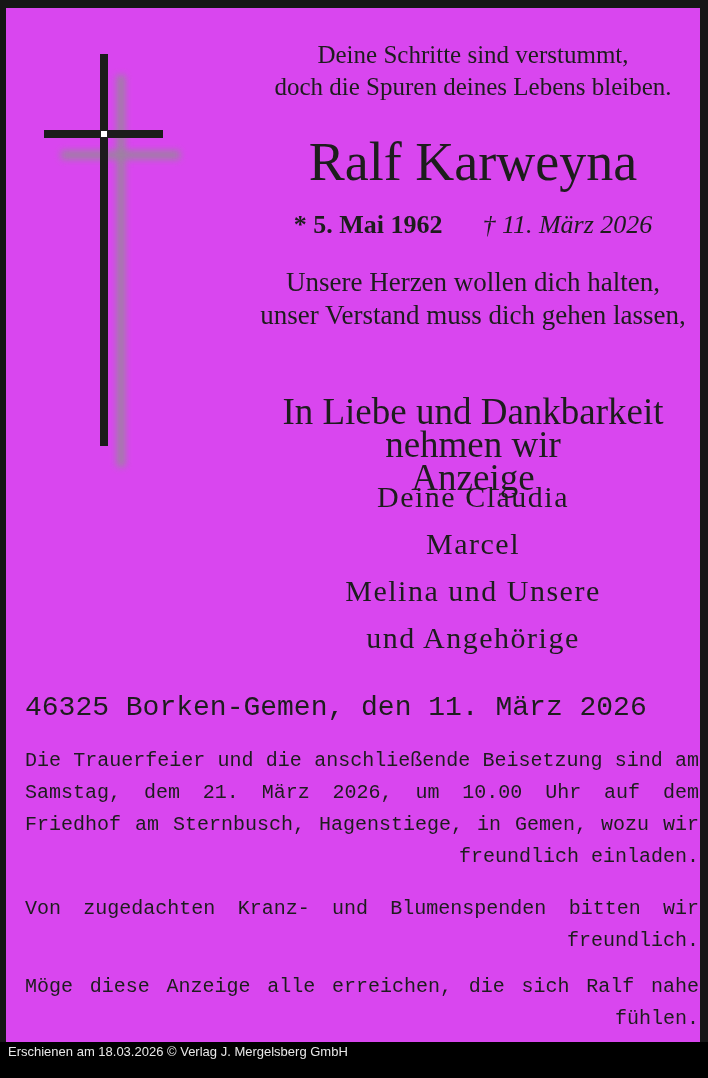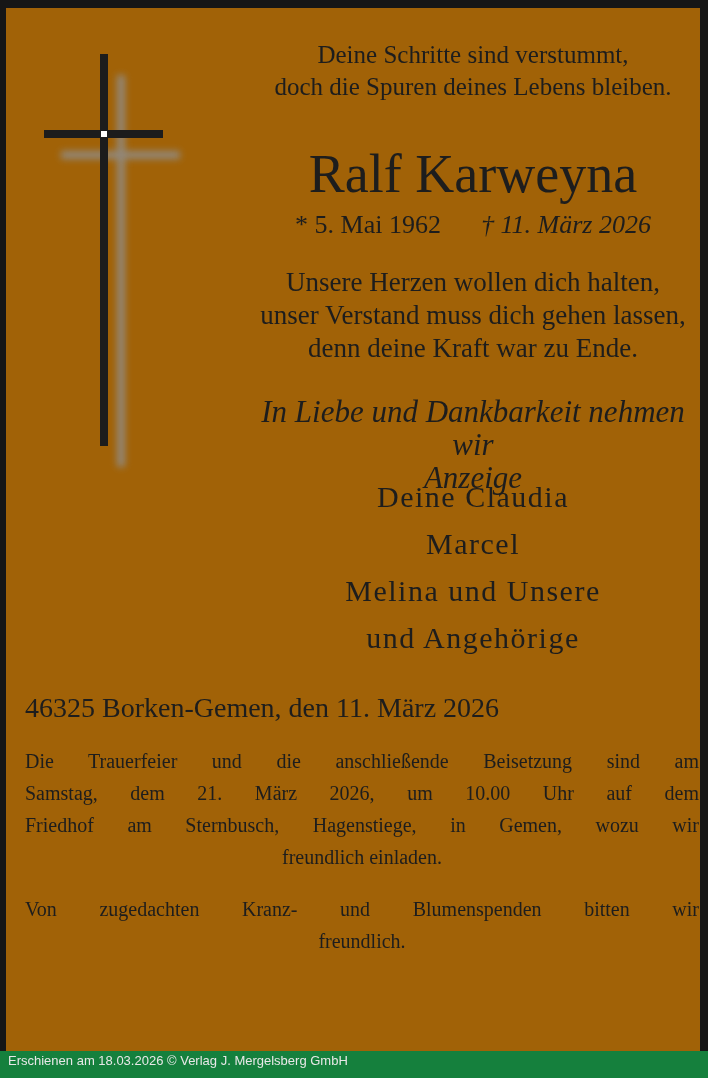--- a/index.html
+++ b/index.html
@@ -8,21 +8,21 @@
     background: #161616;
     position: relative;
     overflow: hidden;
     font-family: "Liberation Serif", serif;
     color: #1d1d1d;
   }
   
   .card {
     position: absolute;
     left: 6px; top: 8px; right: 8px; bottom: 20px;
-    background: #a16207;
+    background: #d946ef;
   }
 
   
   .cross {
     position: absolute;
     left: 38px; top: 46px;
     width: 170px; height: 445px;
   }
   .cross-layer { position: absolute; inset: 0; }
   .cross-shadow {
@@ -37,43 +37,43 @@
   .cross-main .bar { background: #1c1c1c; }
   .cross-gap {
     position: absolute;
     left: 57px; top: 77px; width: 6px; height: 6px;
     background: #ffffff;
   }
 
   
   .center-col { position: absolute; left: 232px; width: 470px; text-align: center; }
   .epigraph   { top: 31px;  font-size: 25px; line-height: 32px; }
-  .name       { top: 136px; font-size: 54px; line-height: 60px; }
+  .name       { top: 124px; font-size: 54px; line-height: 60px; }
   .dates      { top: 201px; font-size: 26px; line-height: 32px; }
-  .dates .birth { display: inline-block; margin-right: 40px; }
+  .dates .birth { display: inline-block; margin-right: 40px; font-weight: bold; }
   .dates .death { display: inline-block; font-style: italic; }
   .verse      { top: 258px; font-size: 27px; line-height: 33px; }
-  .farewell   { top: 387px; font-size: 31px; line-height: 33px; font-style: italic; }
+  .farewell   { top: 387px; font-size: 37px; line-height: 33px; }
   .mourners   { top: 465px; font-size: 30px; line-height: 47px; letter-spacing: 1.5px; }
 
   
-  .wide { position: absolute; left: 19px; width: 674px; }
+  .wide { position: absolute; left: 19px; width: 674px; font-family: Liberation Mono, monospace; }
   .place-date { top: 684px; font-size: 28px; line-height: 32px; }
   .para { font-size: 20px; line-height: 32px; }
   .para-funeral { top: 737px; }
   .para-flowers { top: 885px; }
   .para-closing { top: 963px; }
   .jline { text-align: justify; text-align-last: justify; }
-  .lline { text-align: center; }
+  .lline { text-align: right; }
 
   
   .footer {
     position: absolute;
-    left: 0; right: 0; bottom: 0; height: 27px;
-    background: #15803d;
+    left: 0; right: 0; bottom: 0; height: 36px;
+    background: #000000;
     color: #e8e8e8;
     font-family: "Liberation Sans", sans-serif;
     font-size: 13px;
     line-height: 20px;
     padding-left: 8px;
     box-sizing: border-box;
   }
 </style>
 </head>
 <body>
@@ -99,21 +99,20 @@
 
   <div class="center-col name">Ralf Karweyna</div>
 
   <div class="center-col dates">
     <span class="birth">* 5. Mai 1962</span><span class="death">† 11. März 2026</span>
   </div>
 
   <div class="center-col verse">
     <div>Unsere Herzen wollen dich halten,</div>
     <div>unser Verstand muss dich gehen lassen,</div>
-    <div>denn deine Kraft war zu Ende.</div>
   </div>
 
   <div class="center-col farewell">
     <div>In Liebe und Dankbarkeit nehmen wir</div>
     <div>Anzeige</div>
   </div>
 
   <div class="center-col mourners">
     <div>Deine Claudia</div>
     <div>Marcel</div>
@@ -128,18 +127,22 @@
     <div class="jline">Samstag, dem 21. März 2026, um 10.00 Uhr auf dem</div>
     <div class="jline">Friedhof am Sternbusch, Hagenstiege, in Gemen, wozu wir</div>
     <div class="lline">freundlich einladen.</div>
   </div>
 
   <div class="wide para para-flowers">
     <div class="jline">Von zugedachten Kranz- und Blumenspenden bitten wir</div>
     <div class="lline">freundlich.</div>
   </div>
 
+  <div class="wide para para-closing">
+    <div class="jline">Möge diese Anzeige alle erreichen, die sich Ralf nahe</div>
+    <div class="lline">fühlen.</div>
+  </div>
 
 </div>
 
 <div class="footer">
   <span>Erschienen am 18.03.2026 © Verlag J. Mergelsberg GmbH</span>
 </div>
 
 </body></html>

